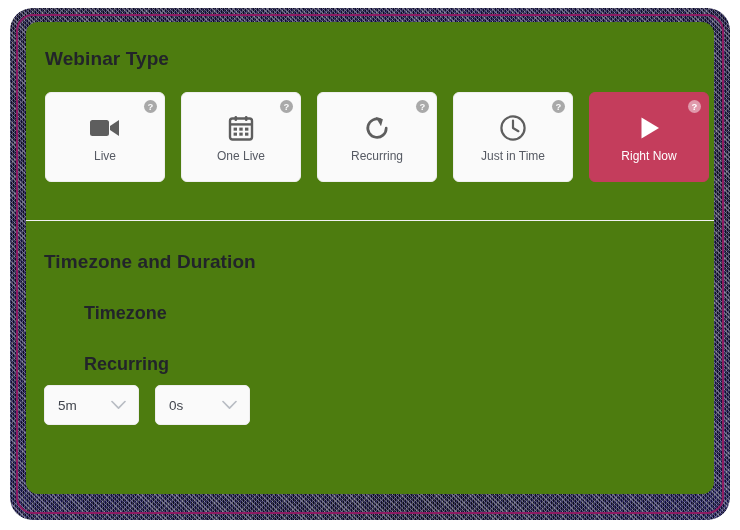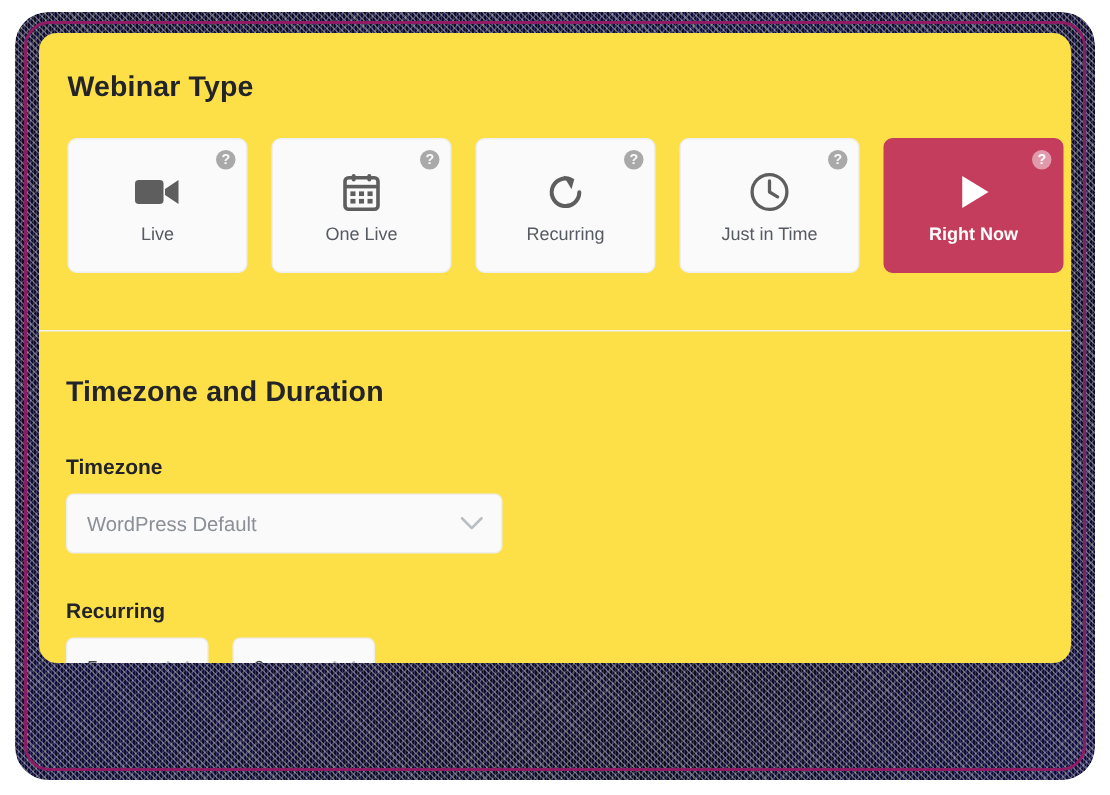--- a/index.html
+++ b/index.html
@@ -52,22 +52,22 @@
     border: 2px solid #8e1b63;
     background: transparent;
   }
 
   
   .panel {
     position: absolute;
     left: 26px;
     top: 22px;
     width: 688px;
-    height: 420px;
-    background: #fde047;
+    height: 472px;
+    background: #4d7c0f;
     border-radius: 12px;
     overflow: hidden;
   }
 
   
   .section-top { padding: 26px 0 0 0; }
 
   .section-title {
     font-size: 19px;
     font-weight: bold;
@@ -108,21 +108,21 @@
     color: #565a63;
   }
 
   .type-card.selected {
     background: #c43d5c;
     border-color: #c43d5c;
   }
   .type-card.selected .icon-slot { color: #ffffff; }
   .type-card.selected .card-label {
     color: #ffffff;
-    font-weight: bold;
+    font-weight: normal;
   }
 
   .help-badge {
     position: absolute;
     top: 7px;
     right: 7px;
     width: 13px;
     height: 13px;
     border-radius: 50%;
     background: #a9a9a9;
@@ -142,24 +142,25 @@
   .divider {
     height: 1px;
     background: #f1f1f1;
     margin: 38px 0 0 0;
   }
 
   
   .section-bottom { padding: 30px 0 0 18px; }
 
   .field-label {
-    font-size: 14px;
+    font-size: 18px;
     font-weight: bold;
     color: #22242a;
     margin-bottom: 10px;
+    margin-left: 40px;
   }
   .field-label.spaced { margin-top: 30px; }
 
   .select-box {
     position: relative;
     background: #fafafa;
     border: 1px solid #eeeeee;
     border-radius: 5px;
     height: 40px;
     display: flex;
@@ -271,28 +272,20 @@
 
     <div class="divider"></div>
   </div>
 
   <div class="section-bottom">
 
     <div class="section-title" style="margin-left:0;">Timezone and Duration</div>
 
     <div class="field-label spaced">Timezone</div>
 
-    <div class="select-box tz-select">
-      <span class="sel-value">WordPress Default</span>
-      <span class="chev">
-        <svg width="15" height="9" viewBox="0 0 15 9" aria-hidden="true">
-          <path d="M1 1 L7.5 7.6 L14 1" fill="none" stroke="currentColor" stroke-width="1.7" stroke-linecap="round" stroke-linejoin="round"></path>
-        </svg>
-      </span>
-    </div>
 
     <div class="field-label spaced">Recurring</div>
 
     <div class="duration-row">
 
 
       <div class="select-box small dur-select">
         <span class="sel-value">5m</span>
         <span class="chev">
           <svg width="15" height="9" viewBox="0 0 15 9" aria-hidden="true">

